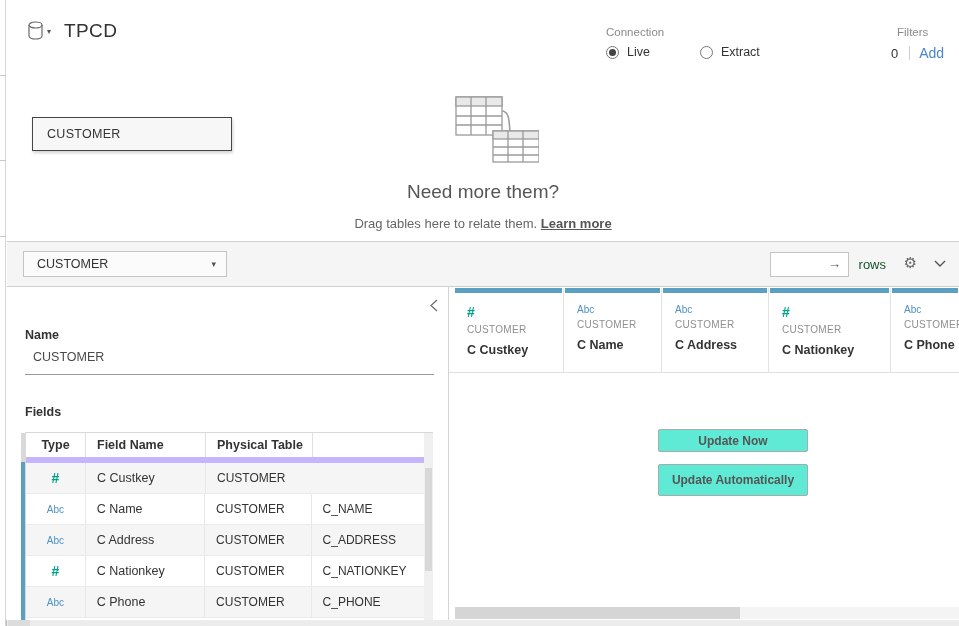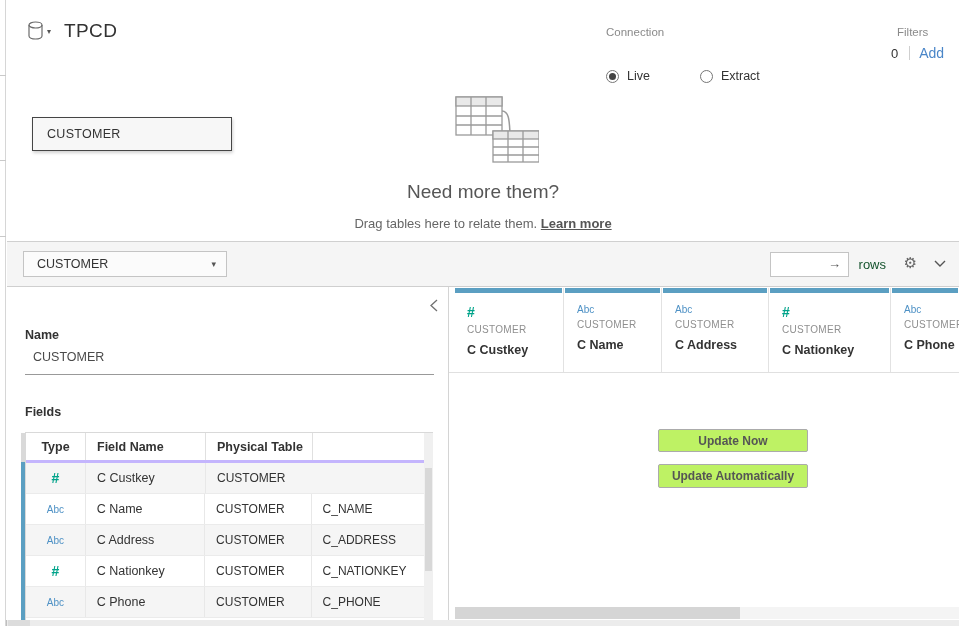--- a/index.html
+++ b/index.html
@@ -13,21 +13,21 @@
   
   .top-canvas { position:absolute; left:7px; top:0; width:952px; height:241px; background:#fff; }
   .ds-header { position:absolute; left:20px; top:20px; display:flex; align-items:center; }
   .db-icon { display:inline-flex; align-items:center; }
   .db-caret { font-size:8px; color:#555; margin-left:3px; }
   .ds-title { font-size:19px; color:#323232; margin-left:13px; letter-spacing:0.4px; }
 
   .connection-block { position:absolute; left:599px; top:26px; width:230px; }
   .block-label { font-size:11.5px; color:#8a8a8a; }
   .radio-row { display:flex; margin-top:7px; align-items:center; }
-  .radio-opt { display:flex; align-items:center; margin-right:50px; cursor:pointer;margin-top:24px; }
+  .radio-opt { display:flex; align-items:center; margin-right:50px; cursor:pointer; }
   .radio-circle { width:13px; height:13px; border:1px solid #767676; border-radius:50%; display:inline-flex; align-items:center; justify-content:center; background:#fff; }
   .radio-circle.sel::after { content:""; width:7px; height:7px; border-radius:50%; background:#434343; }
   .radio-label { font-size:12.5px; color:#333; margin-left:8px; }
 
   .filters-block { position:absolute; left:884px; top:26px; width:70px; }
   .filters-row { display:flex; align-items:center; margin-top:7px; }
   .filters-count { font-size:13px; color:#333; }
   .filters-sep { width:1px; height:14px; background:#cfcfcf; margin:0 9px 0 11px; }
   .add-link { font-size:14px; color:#4a86c8; cursor:pointer; }
 
@@ -53,21 +53,21 @@
   .left-panel { position:absolute; left:7px; top:287px; width:441px; height:339px; background:#fff; overflow:hidden; }
   .panel-divider { position:absolute; left:448px; top:287px; width:1px; height:339px; background:#d4d4d4; }
   .collapse-btn { position:absolute; right:8px; top:10px; cursor:pointer; padding:2px; }
   .name-label { position:absolute; left:18px; top:41px; font-size:12.5px; font-weight:bold; color:#333; }
   .name-value { position:absolute; left:26px; top:63px; font-size:12.5px; color:#4a4a4a; cursor:text; }
   .name-underline { position:absolute; left:18px; top:87px; width:409px; height:1px; background:#999; }
   .fields-label { position:absolute; left:18px; top:118px; font-size:12.5px; font-weight:bold; color:#333; }
 
   .ftable { position:absolute; left:18px; top:145px; width:408px; border:1px solid #d9d9d9; border-bottom:none; background:#fff; }
   .frow { display:flex; height:31px; }
-  .frow.head { height:30px; border-bottom:3px solid #c4b5fd; }
+  .frow.head { height:30px; border-bottom:6px solid #c4b5fd; }
   .frow:not(.head) { border-bottom:1px solid #ebebeb; }
   .frow.alt { background:#f5f5f5; }
   .fcell { display:flex; align-items:center; padding-left:11px; font-size:12px; color:#333; border-right:1px solid #e8e8e8; overflow:hidden; white-space:nowrap; }
   .fcell:last-child { border-right:none; }
   .fcell.c-type { width:60px; justify-content:center; padding-left:0; }
   .fcell.c-name { width:120px; font-size:12.5px; }
   .fcell.c-phys { width:107px; }
   .fcell.c-rem  { width:121px; }
   .frow.head .fcell { font-weight:bold; font-size:12.5px; color:#333; border-right:1px solid #e0e0e0; }
   .frow.stub { height:9px; border-bottom:none; }
@@ -79,23 +79,23 @@
   .vscroll-thumb { position:absolute; left:1px; top:35px; width:7px; height:103px; background:#d8d8d8; cursor:pointer; }
 
   
   .grid-pane { position:absolute; left:449px; top:287px; width:510px; height:333px; background:#fff; overflow:hidden; }
   .gcol { position:absolute; top:1px; height:84px; border-right:1px solid #e2e2e2; overflow:hidden; cursor:pointer; }
   .gbar { height:5px; margin-right:1px; }
   .gcol-icon { margin:11px 0 0 12px; }
   .gcol-table { margin:4px 0 0 12px; font-size:10px; color:#8f8f8f; letter-spacing:0.3px; }
   .gcol-field { margin:8px 0 0 12px; font-size:12.5px; font-weight:bold; color:#333; }
   .ghead-border { position:absolute; left:0; top:85px; width:510px; height:1px; background:#e0e0e0; }
-  .update-btn { position:absolute; left:209px; width:150px; background:#bef264; border:1px solid #ababab; border-radius:2px; font-family:"Liberation Sans", sans-serif; font-size:12px; font-weight:bold; color:#555; text-align:center; cursor:pointer; }
+  .update-btn { position:absolute; left:209px; width:150px; background:#5eead4; border:1px solid #ababab; border-radius:2px; font-family:"Liberation Sans", sans-serif; font-size:12px; font-weight:bold; color:#555; text-align:center; cursor:pointer; }
   .update-now { top:142px; height:23px; }
-  .update-auto { top:177px; height:24px; }
+  .update-auto { top:177px; height:32px; }
   .hscroll-track { position:absolute; left:6px; top:320px; width:504px; height:12px; background:#f4f4f4; }
   .hscroll-thumb { position:absolute; left:0; top:0; width:285px; height:12px; background:#d5d5d5; cursor:pointer; }
 
   .bottom-strip { position:absolute; left:0; top:620px; width:959px; height:6px; background:#ececec; }
   .bottom-sq1 { position:absolute; left:0; top:0; width:7px; height:6px; background:#bfbfbf; }
   .bottom-sq2 { position:absolute; left:8px; top:0; width:22px; height:6px; background:#dcdcdc; }
 
   svg { display:block; }
 </style>
 </head>

